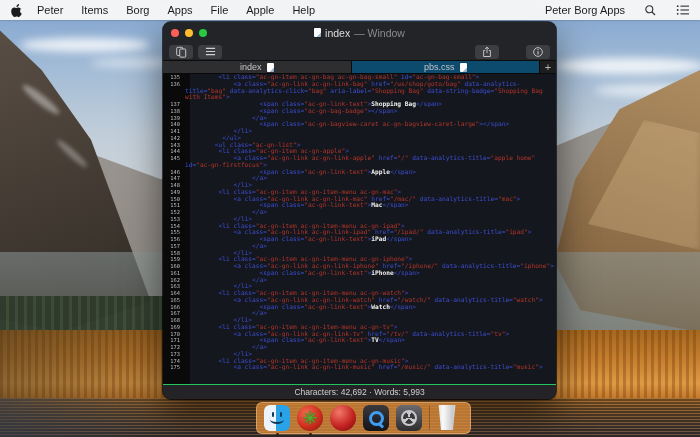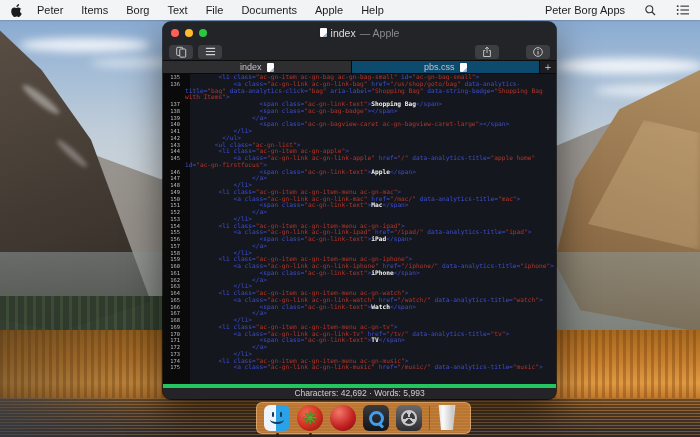--- a/index.html
+++ b/index.html
@@ -73,22 +73,22 @@
   .editor { flex:1; overflow:hidden; position:relative;
     background:linear-gradient(90deg,#0a0a0b 0 27px,#15171e 27px);
     font-family:"DejaVu Sans Mono", monospace; font-size:6.2px; line-height:6.75px; }
   .row { display:flex; }
   .ln { flex:none; width:22px; text-align:right; padding-right:5px; color:#bfbfbf; font-size:5.4px; }
   .codetext { flex:1; min-width:0; white-space:pre-wrap; word-wrap:break-word; color:#d5d5d5; }
   .c-t { color:var(--tag-color,#3c4ed2); }
   .c-s { color:var(--string-color,#b33529); }
   .c-x { color:var(--text-color,#f0f0f0); font-weight:bold; }
 
-  .statusbar { height:15px; flex:none; background:#242428; border-top:4px solid #22c55e;
-    display:flex; align-items:flex-start; justify-content:center; font-size:8.5px; color:#cfcfcf; }
+  .statusbar { height:15px; flex:none; background:#242428; border-top:1px solid #22c55e;
+    display:flex; align-items:center; justify-content:center; font-size:8.5px; color:#cfcfcf; }
 
   
   .dock { position:absolute; left:256px; top:402px; height:32px; z-index:40;
     background:rgba(236,150,62,.72); border:1px solid rgba(255,220,180,.4); border-radius:6px;
     display:flex; align-items:center; padding:0 7px; gap:7px; }
   .dock-item { position:relative; width:26px; height:26px; flex:none; }
   .dock-dot { position:absolute; left:50%; bottom:-4px; width:2.5px; height:2.5px; margin-left:-1px; border-radius:50%; background:rgba(40,20,5,.85); }
   .icon-finder { width:26px; height:26px; border-radius:6px; background:linear-gradient(90deg,#eef4fb 0 46%,#2aa2e8 46%); position:relative; overflow:hidden; }
   .icon-finder .eye { position:absolute; top:7px; width:2px; height:5px; background:#123a5e; border-radius:1px; }
   .icon-finder .eye.l { left:8px; } .icon-finder .eye.r { left:16px; }
@@ -132,23 +132,22 @@
   <div class="menubar">
     <span class="apple">
       <svg width="11" height="13" viewBox="0 0 814 1000">
           <path fill="#1c1c1c" d="M788 341c-6 4-109 62-109 190 0 148 130 200 134 201-1 3-21 71-69 141-43 61-88 123-156 123s-86-40-165-40c-77 0-104 41-167 41s-107-57-157-127C41 782 0 664 0 552c0-180 117-275 232-275 61 0 112 40 150 40 36 0 93-42 162-42 26 0 120 2 181 91zM554 159c31-37 53-88 53-139 0-7-1-14-2-20-51 2-111 34-147 76-29 33-56 84-56 136 0 8 1 16 2 19 3 1 8 2 13 2 45 0 102-30 137-74z"></path>
         </svg>
     </span>
     <span class="menu-items">
         <span class="menu-item">Peter</span>
         <span class="menu-item">Items</span>
         <span class="menu-item">Borg</span>
-        <span class="menu-item">Text</span>
+        <span class="menu-item">Apps</span>
         <span class="menu-item">File</span>
-        <span class="menu-item">Documents</span>
         <span class="menu-item">Apple</span>
         <span class="menu-item">Help</span>
       </span>
     <span class="menubar-right">
       <span class="txt">Peter Borg Apps</span>
       <span class="mb-icon">
         <svg width="13" height="13" viewBox="0 0 16 16">
             <circle cx="6.5" cy="6.5" r="4.3" fill="none" stroke="#333" stroke-width="1.4"></circle>
             <line x1="9.8" y1="9.8" x2="13.6" y2="13.6" stroke="#333" stroke-width="1.5"></line>
           </svg>
@@ -173,21 +172,21 @@
   <div class="window">
     <div class="titlebar">
       <div class="lights">
         <span class="light red"></span>
         <span class="light yellow"></span>
         <span class="light green"></span>
       </div>
       <div class="wtitle">
         <span class="doc-icon"></span>
         <span>index</span>
-        <span class="suffix">— Apple</span>
+        <span class="suffix">— Window</span>
       </div>
     </div>
 
     <div class="toolbar">
       <span class="tool-btn">
         <svg width="14" height="12" viewBox="0 0 16 14">
             <rect x="3" y="1.5" width="7" height="9.5" rx="1" fill="none" stroke="#cfcfcf" stroke-width="1.1"></rect>
             <rect x="6.5" y="3.5" width="7" height="9.5" rx="1" fill="#3d3e42" stroke="#cfcfcf" stroke-width="1.1"></rect>
           </svg>
       </span>

